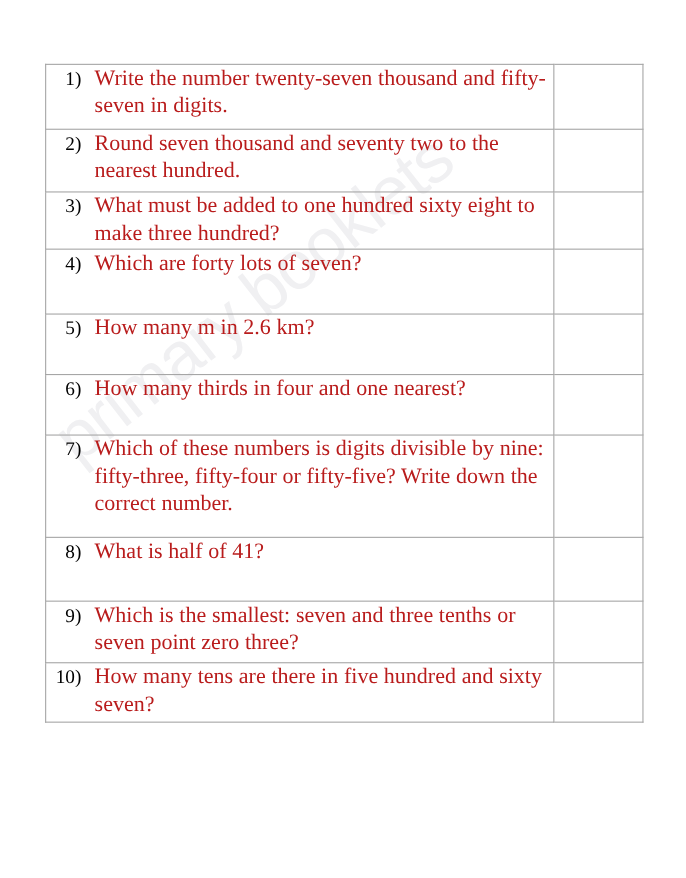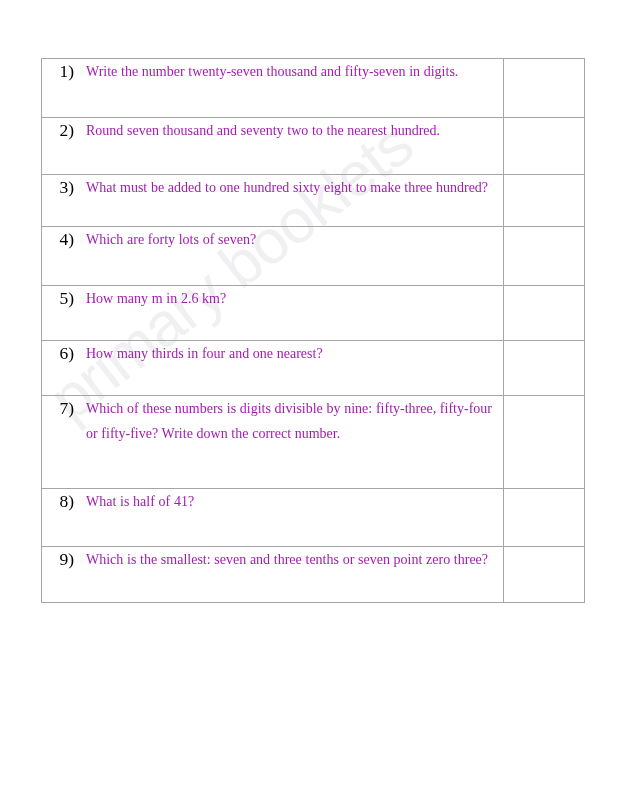--- a/index.html
+++ b/index.html
@@ -83,23 +83,23 @@
     text-align: right;
     padding-right: 12px;
     box-sizing: border-box;
     font-size: 17.5px;
     line-height: 25px;
     color: #000000;
     white-space: nowrap;
   }
   .q-text {
     flex: 1 1 auto;
-    font-size: 14px;
+    font-size: 20px;
     line-height: 25px;
-    color: #a21caf;
+    color: #b91c1c;
     word-spacing: 0.2px;
   }
   .a-cell { }
 
   
   tr[data-h="1"]  .q-cell { height: 58px; }
   tr[data-h="2"]  .q-cell { height: 56px; }
   tr[data-h="3"]  .q-cell { height: 51px; }
   tr[data-h="4"]  .q-cell { height: 58px; }
   tr[data-h="5"]  .q-cell { height: 54px; }
@@ -206,17 +206,26 @@
       <tr data-h="9">
         <td class="q-cell">
           <div class="q-inner">
             <span class="q-num">9)</span>
             <span class="q-text">Which is the smallest: seven and three tenths or seven point zero three?</span>
           </div>
         </td>
         <td class="a-cell"></td>
       </tr>
 
+      <tr data-h="10">
+        <td class="q-cell">
+          <div class="q-inner">
+            <span class="q-num">10)</span>
+            <span class="q-text">How many tens are there in five hundred and sixty seven?</span>
+          </div>
+        </td>
+        <td class="a-cell"></td>
+      </tr>
 
     </tbody>
   </table>
 
 </div>
 
 </body></html>

